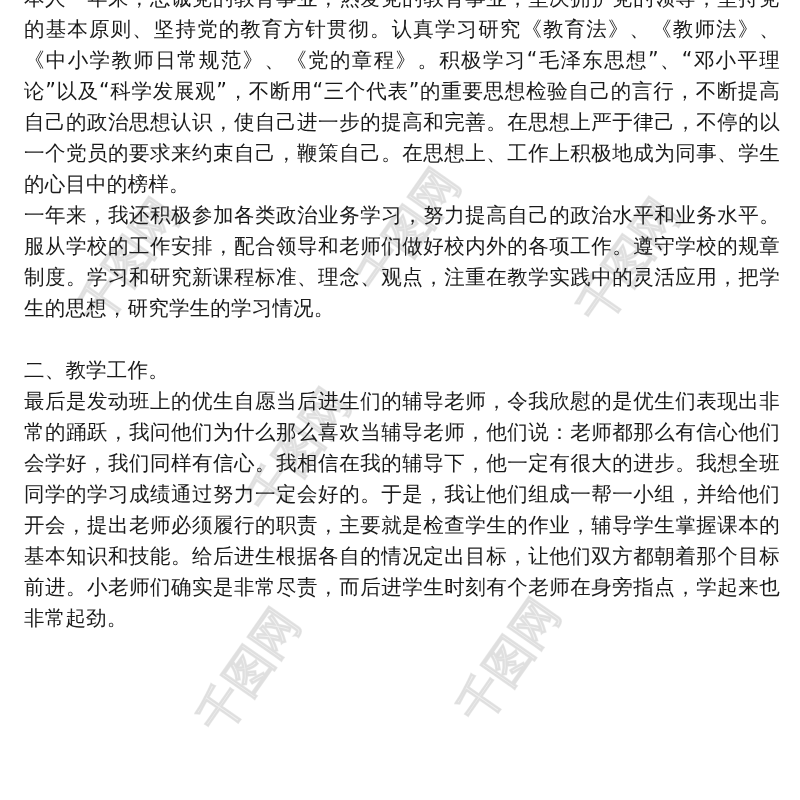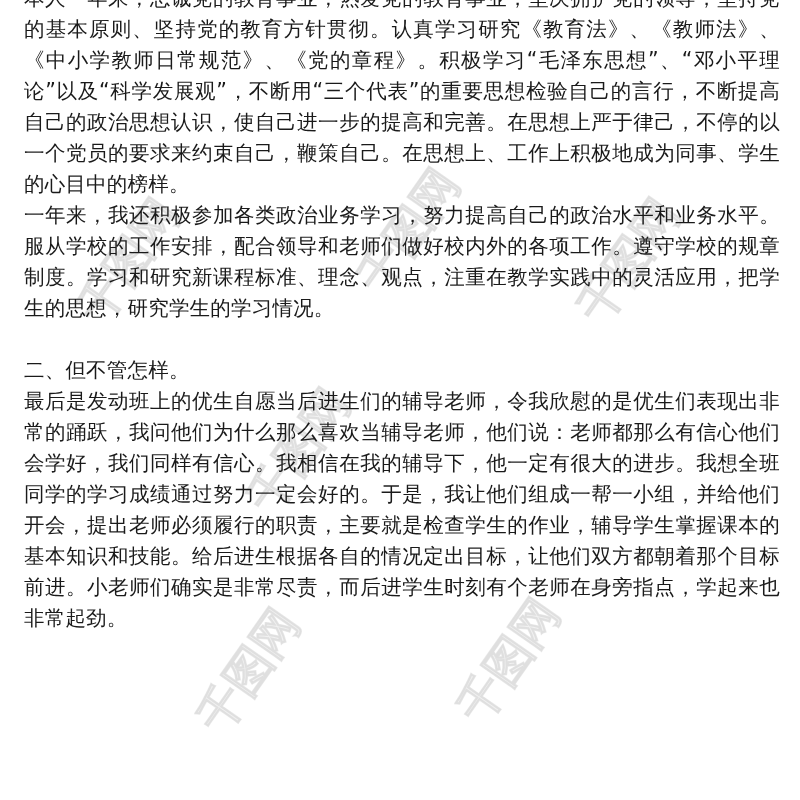--- a/index.html
+++ b/index.html
@@ -29,15 +29,15 @@
 <div class="wm" style="left:340px;top:200px;">千图网</div>
 <div class="wm" style="left:560px;top:230px;">千图网</div>
 <div class="wm" style="left:230px;top:420px;">千图网</div>
 <div class="wm" style="left:180px;top:640px;">千图网</div>
 <div class="wm" style="left:440px;top:630px;">千图网</div>
 
 <div class="page">
   <p class="para">本人一年来，忠诚党的教育事业，热爱党的教育事业，坚决拥护党的领导，坚持党的基本原则、坚持党的教育方针贯彻。认真学习研究《教育法》、《教师法》、《中小学教师日常规范》、《党的章程》。积极学习“毛泽东思想”、“邓小平理论”以及“科学发展观”，不断用“三个代表”的重要思想检验自己的言行，不断提高自己的政治思想认识，使自己进一步的提高和完善。在思想上严于律己，不停的以一个党员的要求来约束自己，鞭策自己。在思想上、工作上积极地成为同事、学生的心目中的榜样。</p>
   <p class="para">一年来，我还积极参加各类政治业务学习，努力提高自己的政治水平和业务水平。服从学校的工作安排，配合领导和老师们做好校内外的各项工作。遵守学校的规章制度。学习和研究新课程标准、理念、观点，注重在教学实践中的灵活应用，把学生的思想，研究学生的学习情况。</p>
   <div class="blank"></div>
-  <p class="para">二、但不管怎样。</p>
+  <p class="para">二、教学工作。</p>
   <p class="para">最后是发动班上的优生自愿当后进生们的辅导老师，令我欣慰的是优生们表现出非常的踊跃，我问他们为什么那么喜欢当辅导老师，他们说：老师都那么有信心他们会学好，我们同样有信心。我相信在我的辅导下，他一定有很大的进步。我想全班同学的学习成绩通过努力一定会好的。于是，我让他们组成一帮一小组，并给他们开会，提出老师必须履行的职责，主要就是检查学生的作业，辅导学生掌握课本的基本知识和技能。给后进生根据各自的情况定出目标，让他们双方都朝着那个目标前进。小老师们确实是非常尽责，而后进学生时刻有个老师在身旁指点，学起来也非常起劲。</p>
 </div>
 
 </body></html>

